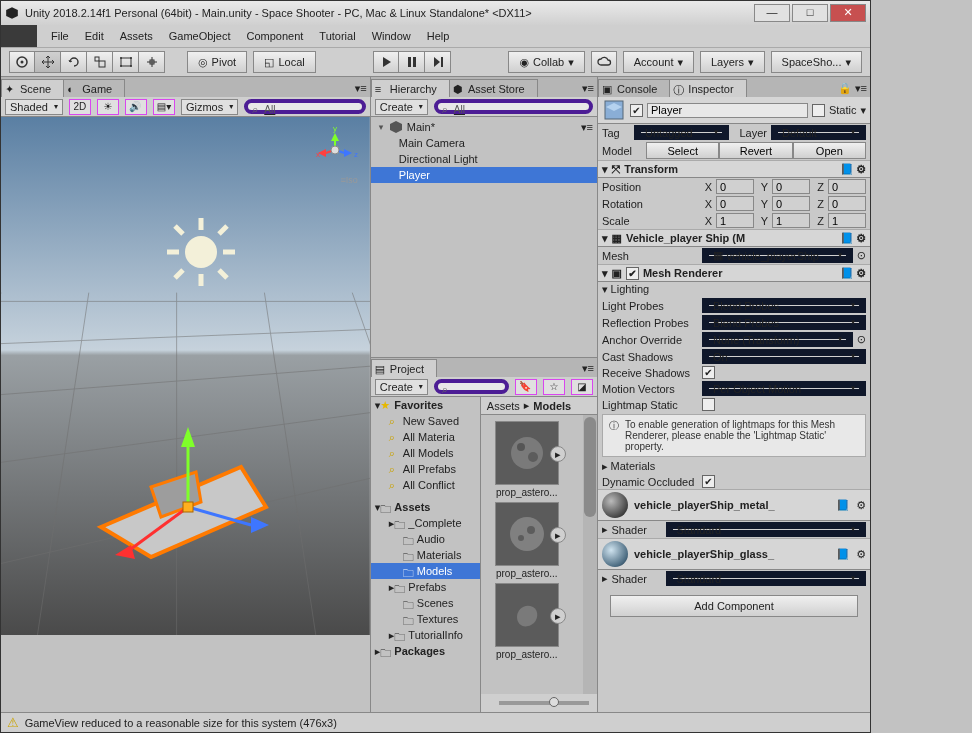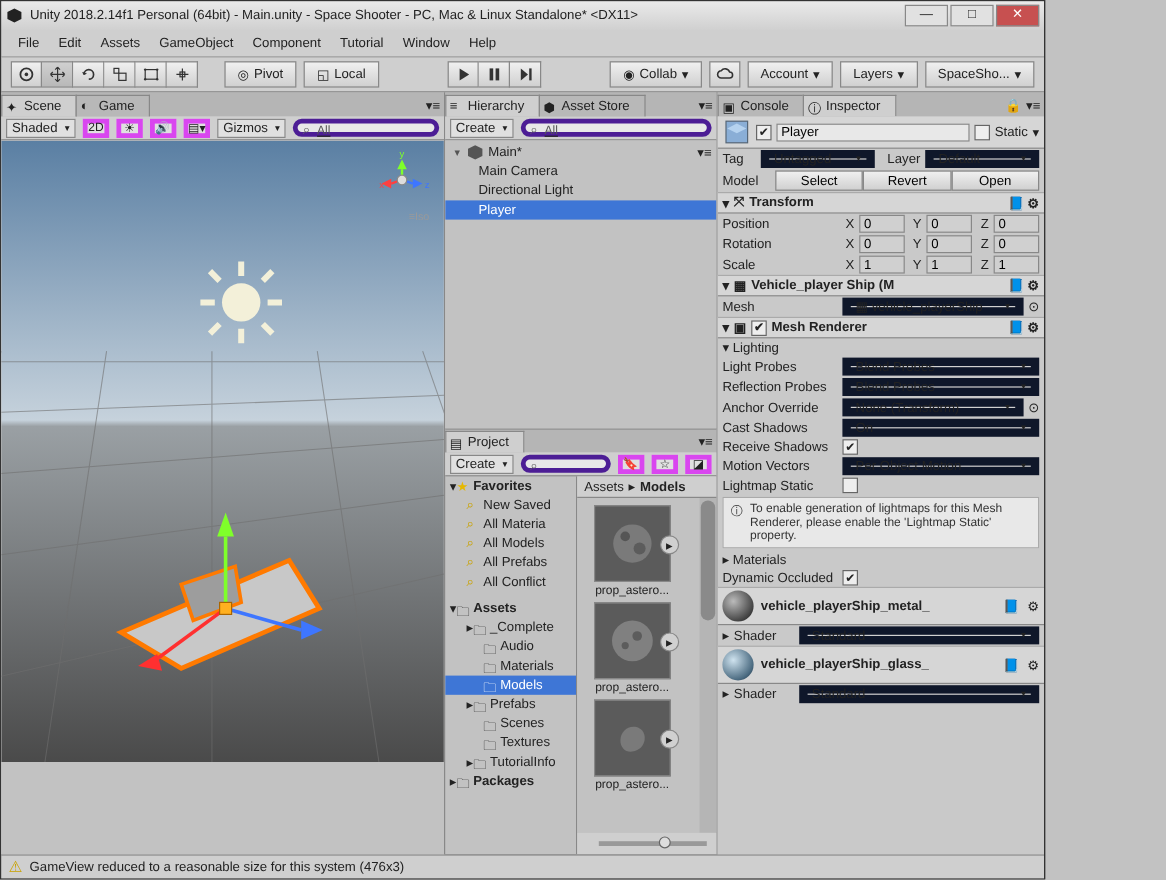--- a/index.html
+++ b/index.html
@@ -5,21 +5,21 @@
   * { box-sizing: border-box; margin: 0; padding: 0; font-family: "Segoe UI", Tahoma, sans-serif; }
   body { width: 972px; height: 733px; background: #c2c2c2; overflow: hidden; font-size: 11px; color: #222; }
   
   .window { width: 871px; height: 733px; display: flex; flex-direction: column; border: 1px solid #333; background:#3a3a3a; }
   .titlebar { height: 24px; background: linear-gradient(to bottom,#eaeaea,#d0d0d0); display: flex; align-items: center; padding: 0 4px; }
   .titlebar-text { font-size: 11px; color:#222; flex:1; white-space:nowrap; overflow:hidden; }
   .win-btns { display:flex; gap:2px; }
   .win-btn { width:36px; height:18px; background:#e1e1e1; border:1px solid #888; font-size:11px; text-align:center; line-height:14px; }
   .win-btn.close { background:#c75050; color:#fff; }
   
-  .menubar { height:22px; background:#cfcfcf; display:flex; align-items:center; padding:0 6px; gap:0px; }
+  .menubar { height:22px; background:#cfcfcf; display:flex; align-items:center; padding:0 6px; gap:0px;margin-left:36px; }
   .menu-item { padding:3px 8px; }
   
   .toolbar { height:30px; background:#cfcfcf; border-top:1px solid #aaa; border-bottom:1px solid #888; display:flex; align-items:center; padding:0 8px; gap:6px; }
   .tool-group { display:flex; }
   .tool-btn { width:26px; height:22px; background:linear-gradient(to bottom,#f0f0f0,#d0d0d0); border:1px solid #888; display:flex; align-items:center; justify-content:center; }
   .tool-btn + .tool-btn { border-left:none; }
   .tool-btn.active { background:linear-gradient(to bottom,#d0d0d0,#b8b8b8); }
   .pill { height:22px; padding:0 10px; background:linear-gradient(to bottom,#f0f0f0,#d0d0d0); border:1px solid #888; display:flex; align-items:center; gap:4px; font-size:11px; }
   .spacer { flex:1; }
   .play-group { display:flex; }
@@ -36,21 +36,21 @@
   .tab { padding:3px 12px 2px 18px; position:relative; background:#cfcfcf; border:1px solid #888; border-bottom:none; font-size:11px; margin-right:-1px; }
   .tab.inactive { background:#b8b8b8; }
   .tab .ticon { position:absolute; left:3px; top:3px; width:12px;height:12px;}
   .tab-ctx { margin-left:auto; padding:2px; display:flex; gap:2px;}
   .small-ico { width:14px;height:14px; display:flex;align-items:center;justify-content:center; }
 
   
   .panel-top { height:20px; background:#cfcfcf; border-bottom:1px solid #888; display:flex; align-items:center; padding:0 4px; gap:6px; font-size:11px;}
   .drop { background:#e0e0e0; border:1px solid #888; padding:0 4px; height:16px; display:flex; align-items:center; gap:4px; font-size:11px;}
   .drop::after { content:"▾"; font-size:8px; margin-left:2px; }
-  .mini-btn { width:22px;height:16px; background:#e0e0e0; border:4px solid #d946ef; display:flex;align-items:center;justify-content:center; font-size:10px;}
+  .mini-btn { width:22px;height:16px; background:#e0e0e0; border:1px solid #d946ef; display:flex;align-items:center;justify-content:center; font-size:10px;}
   .panel-body { flex:1; background:#c2c2c2; overflow:hidden; position:relative;}
 
   
   .scene-canvas { position:absolute; inset:0; }
   .axis-gizmo { position:absolute; right:10px; top:6px; width:50px; height:50px; }
   .scene-label-iso { position:absolute; right:12px; top:58px; font-size:9px; color:#999; }
   .sun { position:absolute; left:160px; top:95px; }
   .ship { position:absolute; left:90px; top:300px; }
 
   
@@ -652,20 +652,21 @@
           <div class="mat-title">vehicle_playerShip_glass_</div>
           <span>📘</span>
             <span>⚙</span>
         </div>
         <div class="insp-row">
             <span>▸</span>
             <span style="width:50px">Shader</span>
             <div class="drop-full">Standard</div>
           </div>
 
+        <div class="big-btn">Add Component</div>
       </div>
     </div>
   </div>
 
   <div class="status">
     <span class="warn-ico">⚠</span>
     <span>GameView reduced to a reasonable size for this system (476x3)</span>
   </div>
 </div>
 

